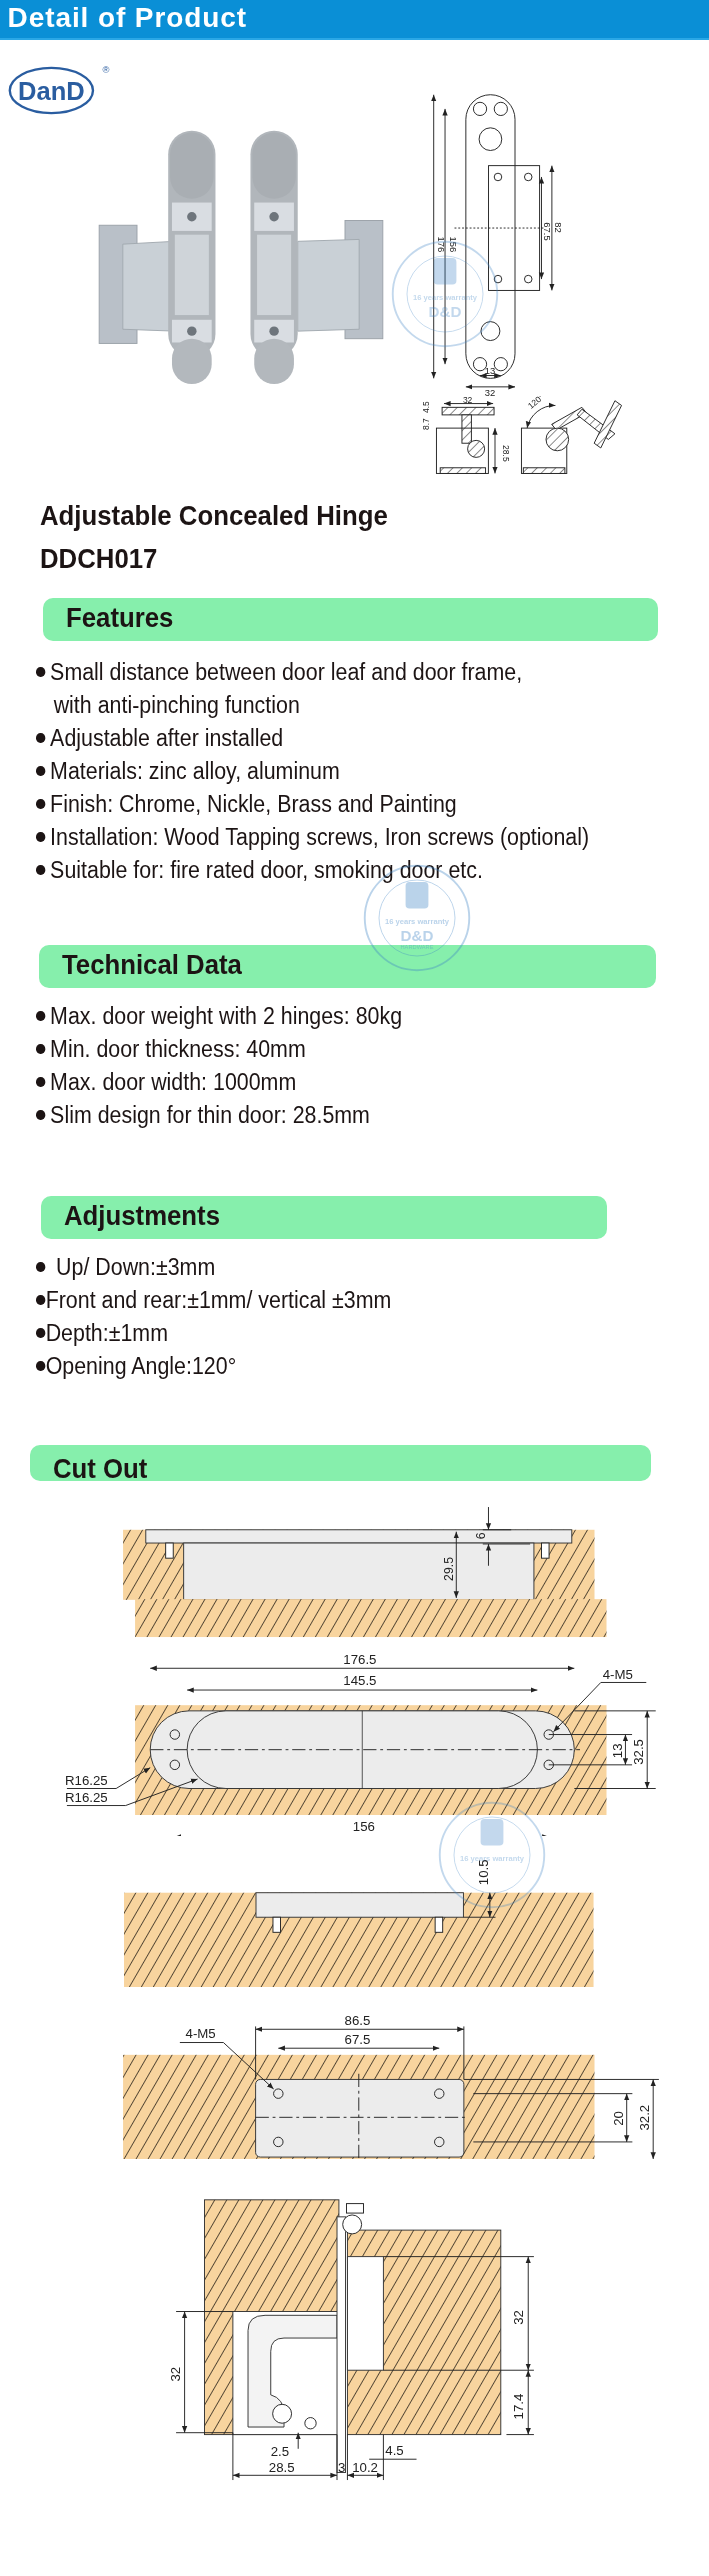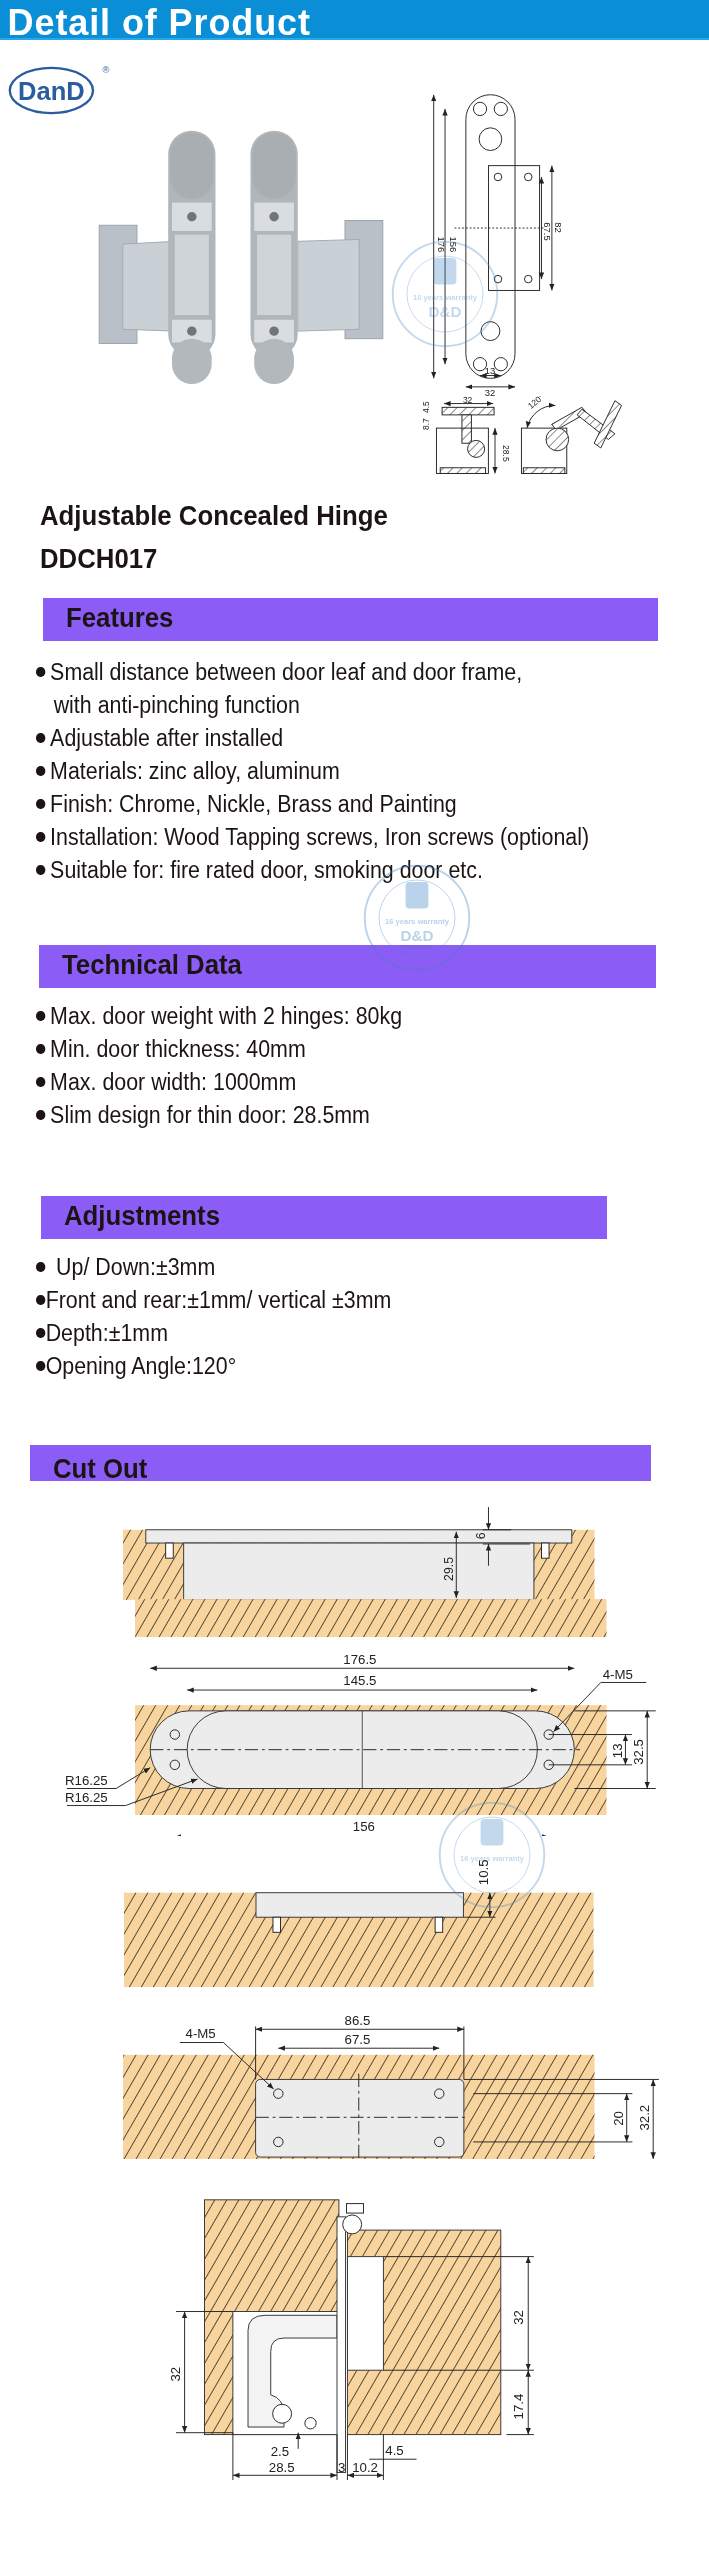--- a/index.html
+++ b/index.html
@@ -1,23 +1,23 @@
 <!DOCTYPE html>
 <html style="font-size:15px"><head>
 <meta charset="utf-8">
 <style>
   html, body { margin:0; padding:0; background:#fff; }
   body { width:710px; height:2576px; position:relative; overflow:hidden; font-family:"Liberation Sans", sans-serif; color:#1c1414; }
   .abs { position:absolute; }
   .topbar { left:0; top:0; width:710px; height:38px; background:#0a8fd6; border-bottom:2.8px solid #2aa7e6; }
-  .topbar-title { left:7.6px; top:1.9px; font-family:"Liberation Sans", sans-serif; font-weight:bold; font-size:36px; color:#fff; letter-spacing:0.9px; }
+  .topbar-title { left:7.6px; top:1.9px; font-family:"Liberation Sans", sans-serif; font-weight:bold; font-size:28px; color:#fff; letter-spacing:0.9px; }
   .logo { left:5.7px; top:62px; width:91px; height:49px; }
   .prod-title { left:40px; top:500px; font-size:28px; font-weight:bold; transform:scaleX(0.92); transform-origin:left; }
   .prod-code { left:40px; top:543px; font-size:28px; font-weight:bold; transform:scaleX(0.92); transform-origin:left; }
-  .sec { background:#8b5cf6; height:43px; }
+  .sec { background:#86efac; height:43px;border-radius:10px; }
   .sec span { position:absolute; left:23px; top:3.8px; font-size:28px; font-weight:bold; transform:scaleX(0.92); transform-origin:left; }
   .list { font-size:23px; line-height:33px; transform:scaleX(0.93); transform-origin:left; white-space:nowrap; }
   .list div { position:relative; padding-left:0; }
   .list .b { display:inline-block; width:9.5px; height:9.5px; border-radius:50%; background:#1c1414; margin-right:5.7px; vertical-align:middle; position:relative; top:-1.9px; }
   .list .cont { padding-left:19px; }
   svg text { font-family:"Liberation Sans", sans-serif; }
 </style>
 </head>
 <body>
 

